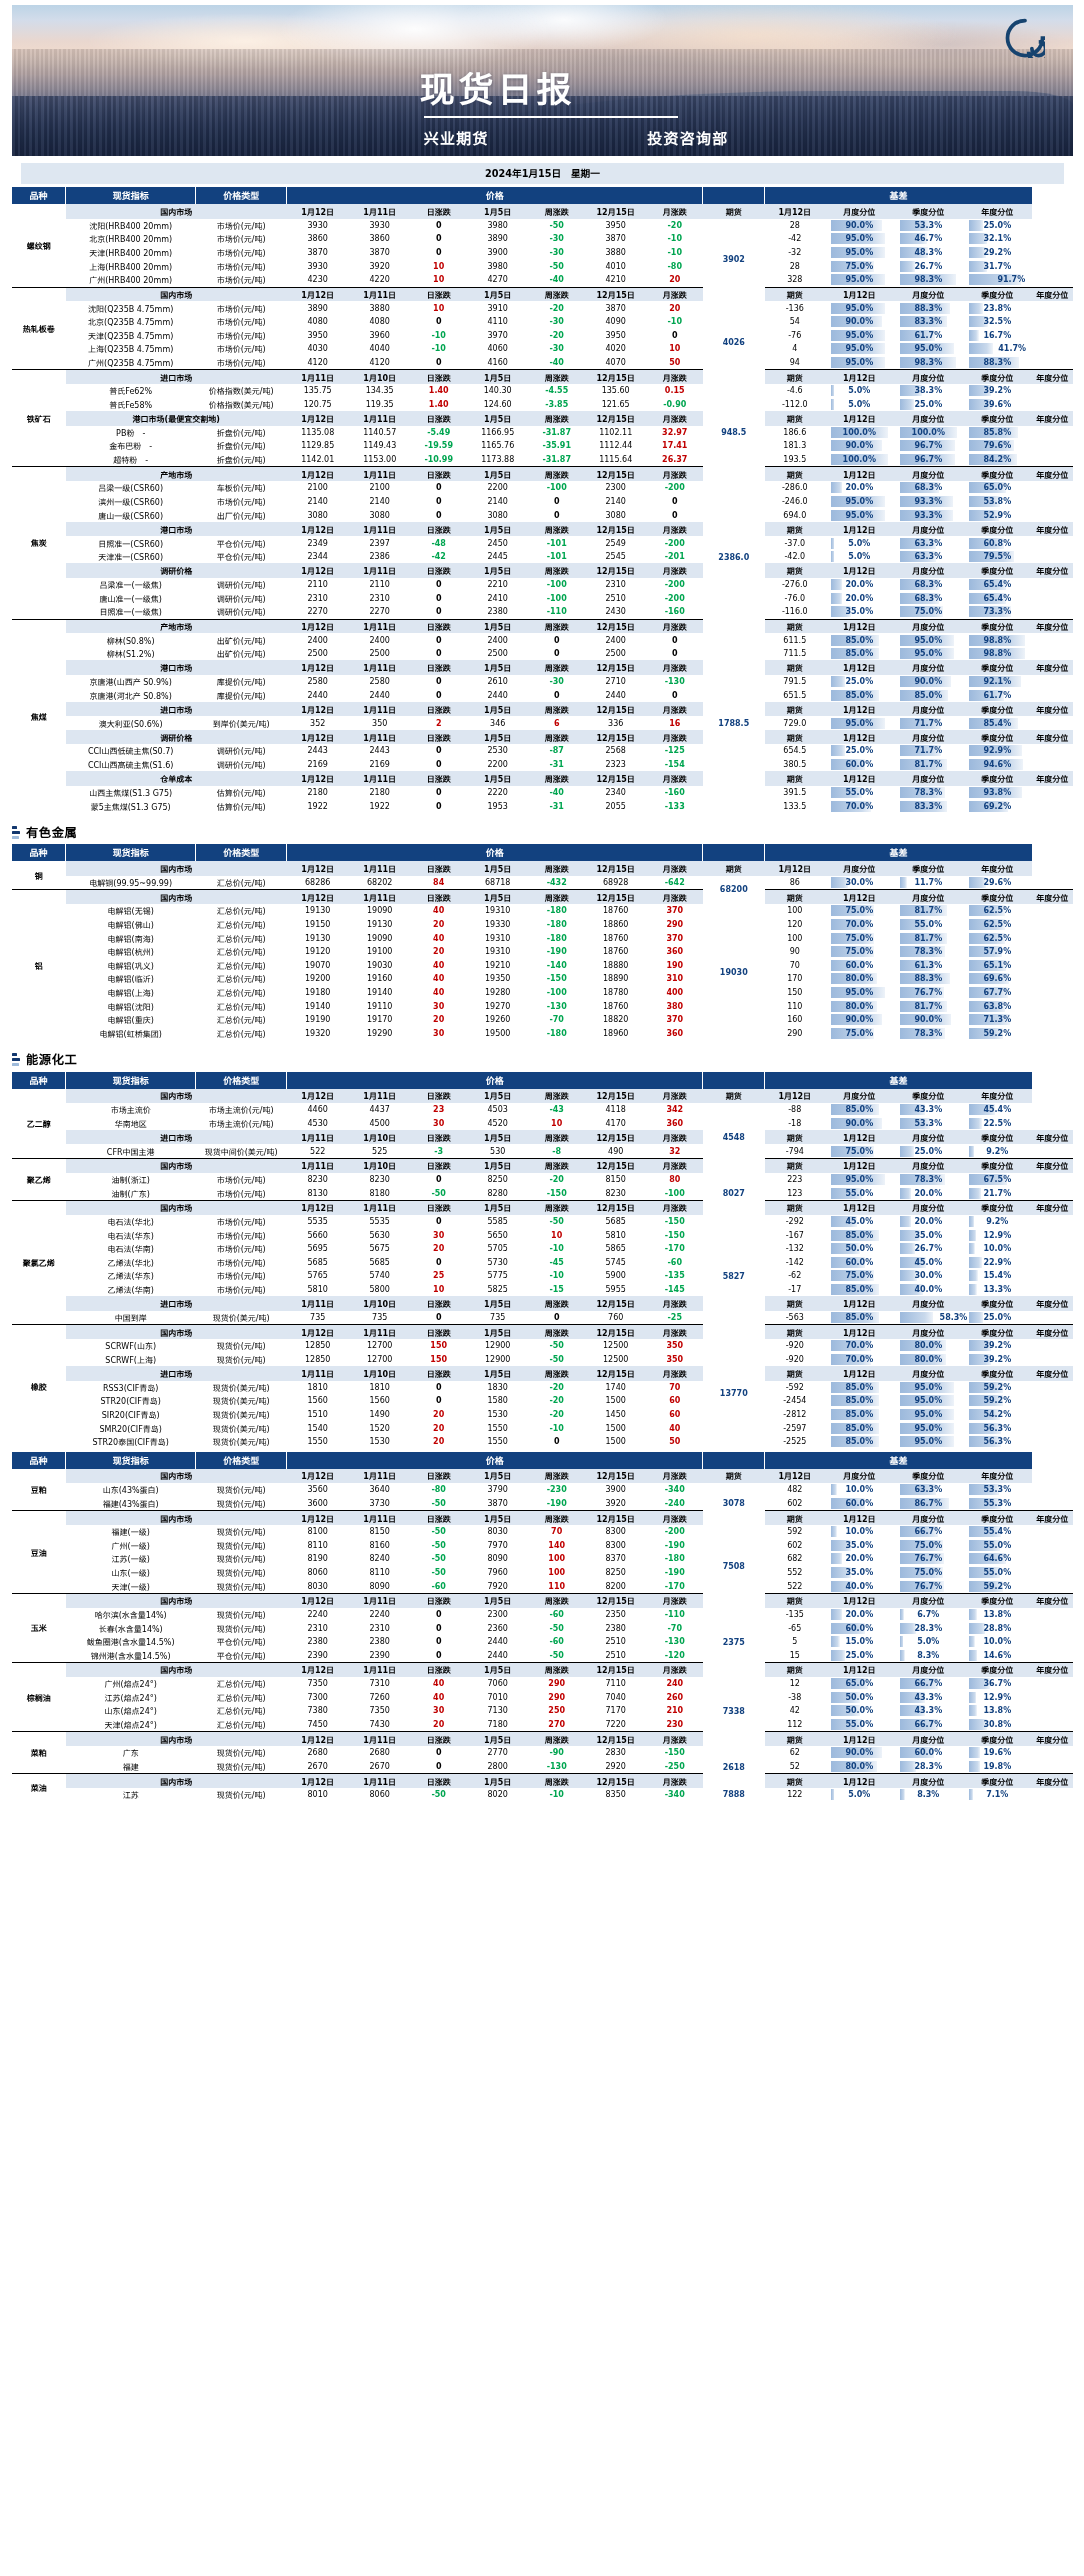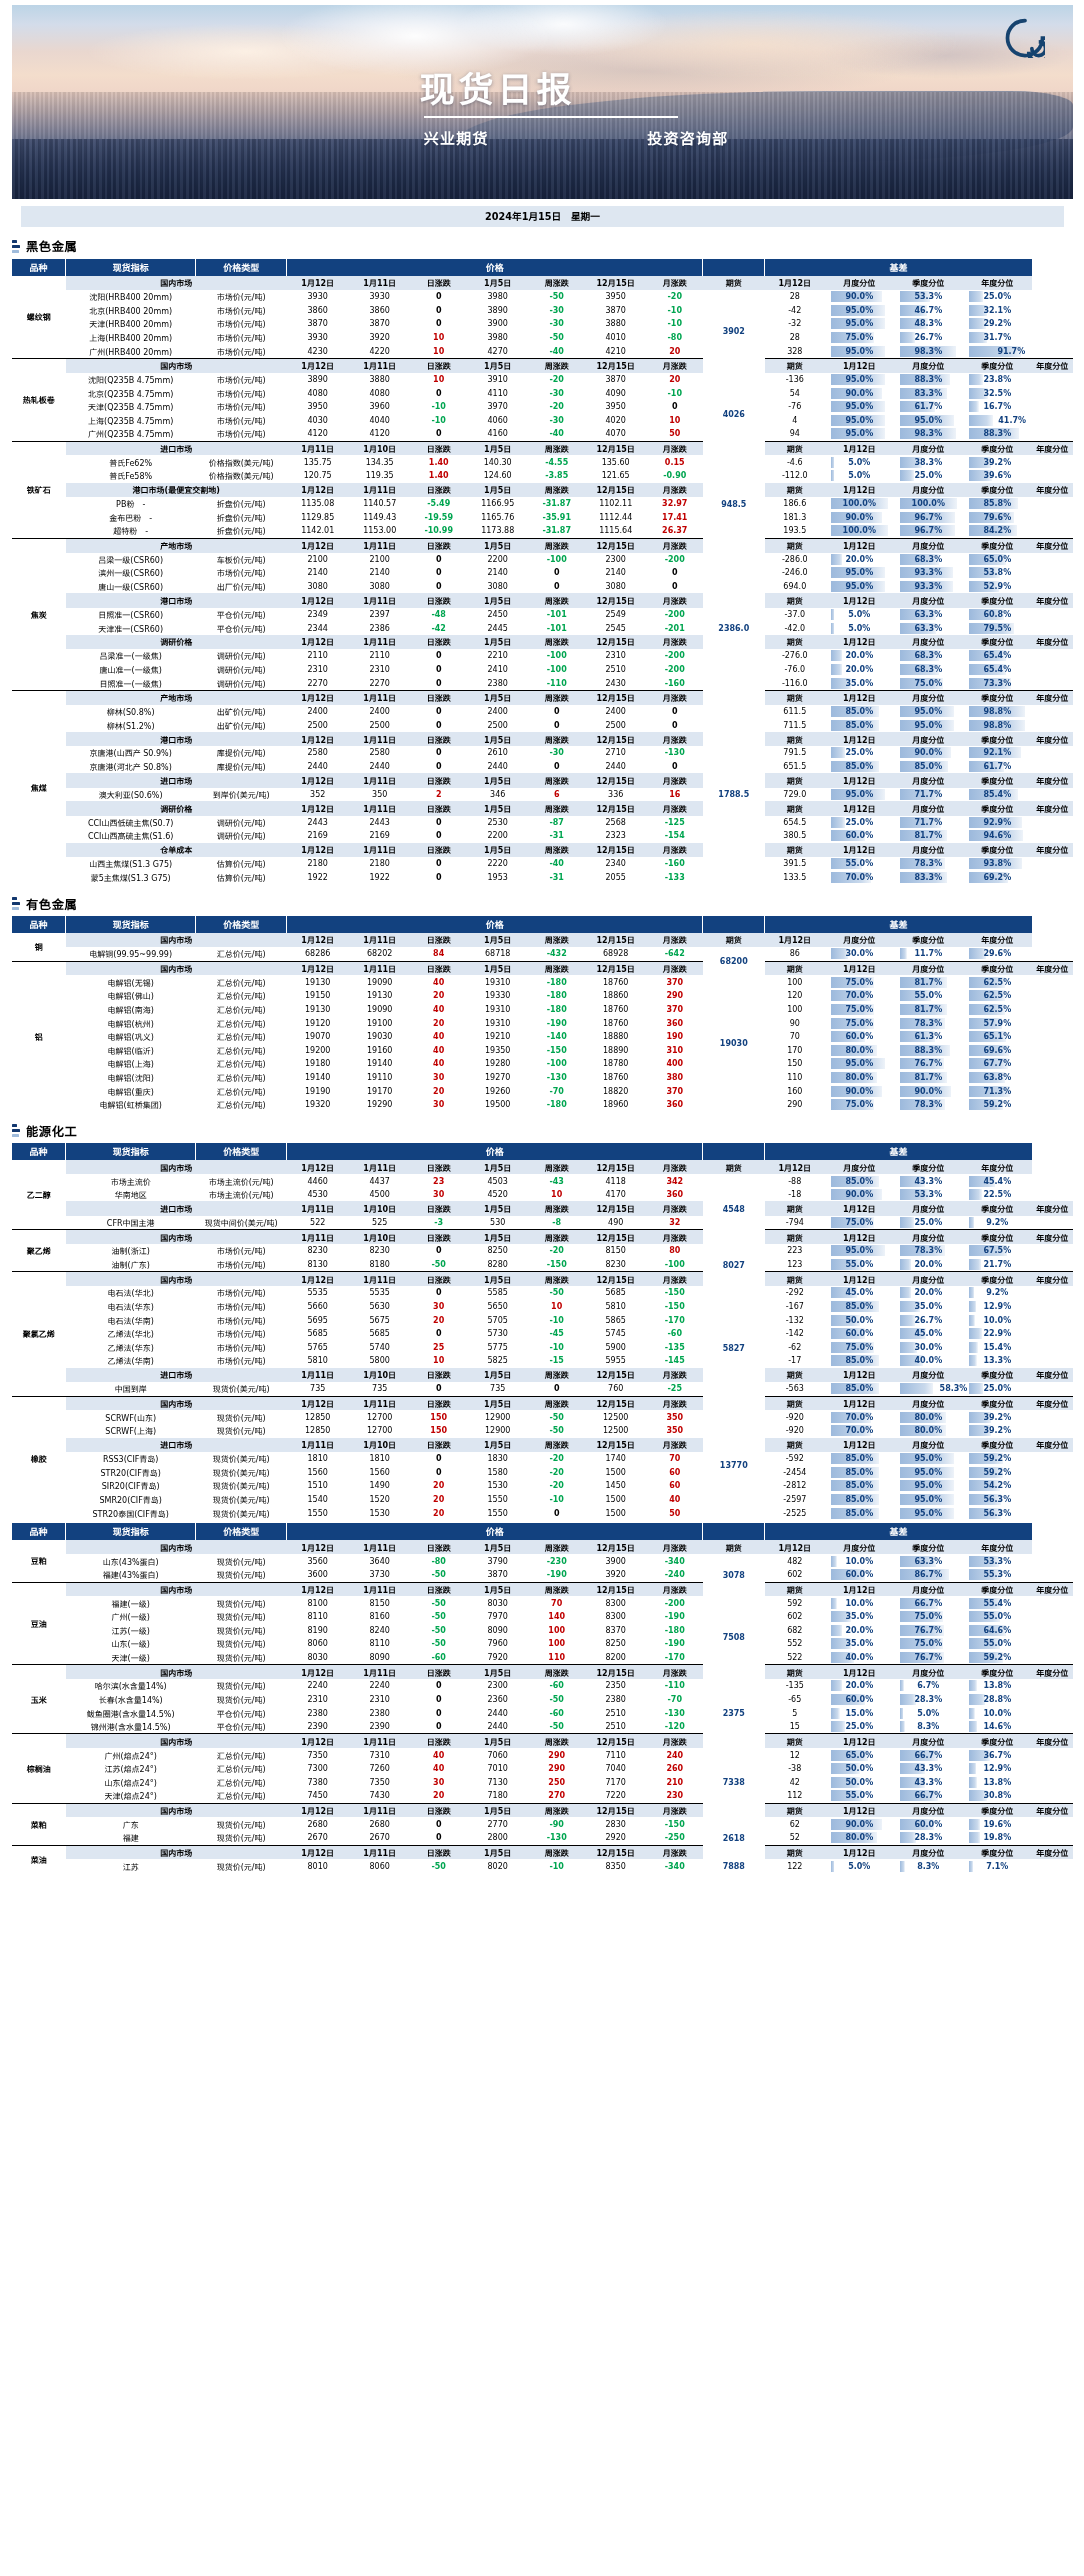--- a/index.html
+++ b/index.html
@@ -11,21 +11,21 @@
     font-family: "Liberation Sans", "DejaVu Sans", sans-serif;
     color: #000;
     -webkit-font-smoothing: antialiased;
   }
   .page { width:1085px; margin:0 auto; position:relative; padding: 0 0 19.4px 0;}
 
   
   .hero {
     position: relative;
     margin: 5.2px 11.7px 0 11.7px;
-    height: 194px;
+    height: 151px;
     overflow: hidden;
     background:
       linear-gradient(to bottom,
         #bcd4e6 0%, #d3dcea 10%, #e9d7cf 24%, #f3ddcc 36%,
         #efd5c8 46%, #d9c6c4 56%, #b6b3c4 66%, #8d9bb8 76%,
         #5e7298 86%, #3f5680 94%, #2e4268 100%);
   }
   .hero .clouds {
     position:absolute; inset:0;
     background:
@@ -167,28 +167,20 @@
       <span>兴业期货</span>
       <span>投资咨询部</span>
     </div>
   </div>
 
   <div class="datebar">
     <span>2024年1月15日　星期一</span>
   </div>
 
   <div id="sections-root">
-      <div class="sect">
-        <span class="bars">
-          <i></i>
-          <i></i>
-          <i></i>
-        </span>
-        <h2>黑色金属</h2>
-      </div>
       <table class="rpt">
         <colgroup>
           <col class="c-var">
           <col class="c-ind">
           <col class="c-type">
           <col class="c-num">
           <col class="c-num">
           <col class="c-chg">
           <col class="c-num">
           <col class="c-chg">

